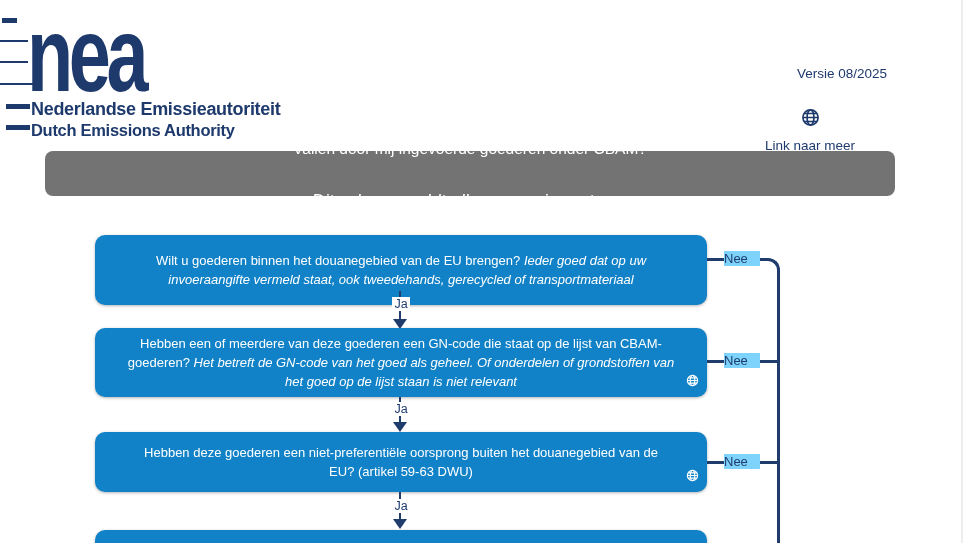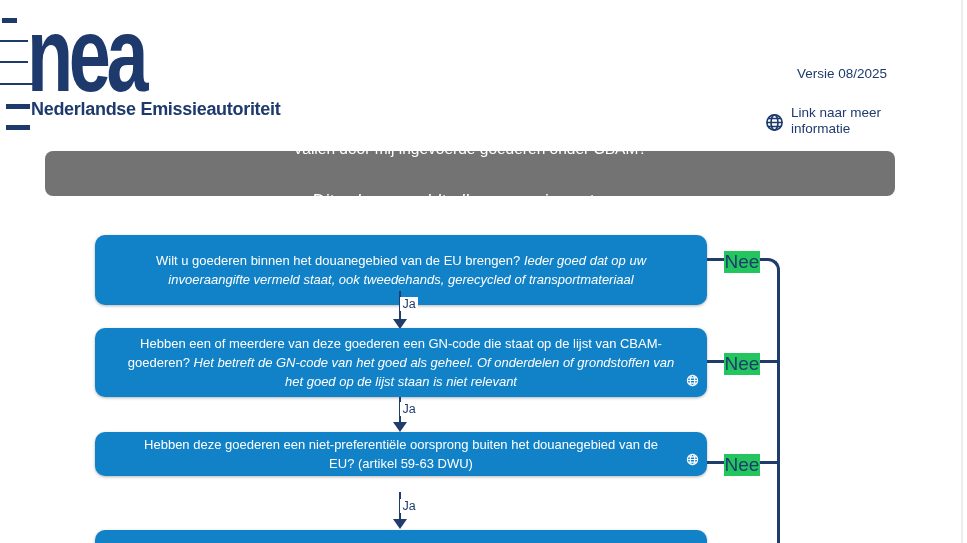--- a/index.html
+++ b/index.html
@@ -20,21 +20,21 @@
   .wordmark {
     position:absolute; left:27px; top:2px;
     font-weight:bold; font-size:105px; line-height:1; letter-spacing:-6px;
     color:#1e3a6d; transform:scaleX(0.72); transform-origin:0 0;
   }
   .org-nl { position:absolute; left:31px; top:99px;  font-size:18px; font-weight:bold; color:#1e3a6d; letter-spacing:-0.3px; }
   .org-en { position:absolute; left:31px; top:121px; font-size:16.5px; font-weight:bold; color:#1e3a6d; letter-spacing:-0.3px; }
 
   
   .version { position:absolute; left:797px; top:66px; font-size:13.5px; color:#1e3a6d; }
-  .link-info { position:absolute; left:765px; top:105px; display:flex; align-items:flex-end; gap:7px; cursor:pointer; }
+  .link-info { position:absolute; left:765px; top:105px; display:flex; align-items:center; gap:7px; cursor:pointer;flex-direction:column; }
   .link-info .txt { font-size:13.5px; line-height:15.5px; color:#1e3a6d; }
   .globe-navy { margin-top:3px; }
 
   
   .banner {
     position:absolute; left:45px; top:151px; width:850px; height:45px;
     background:#737373; border-radius:8px; color:#fff;
     display:flex; flex-direction:column; align-items:center; justify-content:center;
   }
   .banner .title { font-size:15.5px; line-height:19px; }
@@ -44,70 +44,71 @@
   .fbox {
     position:absolute; left:95px; width:612px;
     background:#1182c7; border-radius:10px; color:#fff;
     display:flex; align-items:center; justify-content:center;
     text-align:center; font-size:13px; line-height:19px;
     box-shadow:0 1px 3px rgba(40,40,40,.35);
   }
   .fbox i { font-style:italic; }
   .fb-1 { top:235px; height:70px; padding:4px 50px; }
   .fb-2 { top:328px; height:69px; padding:4px 26px; }
-  .fb-3 { top:432px; height:44px; padding:4px 40px; }
+  .fb-3 { top:432px; height:60px; padding:4px 40px; }
   .fb-4 { top:530px; height:30px; }
   .box-globe { position:absolute; right:8px; bottom:5px; cursor:pointer; }
 
   
   .ja-line  { position:absolute; left:399px; width:2px; background:#1f3c6d; }
   .jl-1 { top:291px; height:28px; }
   .jl-2 { top:397px; height:26px; }
   .jl-3 { top:492px; height:28px; }
   .ja-label {
     position:absolute; left:392px; width:18px; text-align:center;
-    font-size:12.5px; color:#1f3c6d; background:#fff; z-index:2;margin-left:8px;
+    font-size:12.5px; color:#1f3c6d; background:#fff; z-index:2;
   }
   .jt-1 { top:297px; } .jt-2 { top:402px; } .jt-3 { top:499px; }
   .ja-arrow {
     position:absolute; left:393px; width:0; height:0;
     border-left:7px solid transparent; border-right:7px solid transparent;
     border-top:10px solid #1f3c6d;
   }
   .ja-1 { top:319px; } .ja-2 { top:422px; } .ja-3 { top:519px; }
 
   
   .nee-trunk {
     position:absolute; left:707px; top:258px; width:73px; height:285px;
     border-top:3px solid #1f3c6d; border-right:3px solid #1f3c6d;
     border-top-right-radius:12px;
   }
   .nee-line { position:absolute; left:707px; width:72px; height:3px; background:#1f3c6d; }
   .nl-2 { top:360px; } .nl-3 { top:461px; }
   .nee-label {
-    position:absolute; left:724px; width:36px; text-align:center;
-    font-size:19px; color:#1f3c6d; background:#22c55e; z-index:2;
+    position:absolute; left:724px; width:36px; text-align:left;
+    font-size:13px; color:#1f3c6d; background:#7dd3fc; z-index:2;
   }
   .ne-1 { top:251px; } .ne-2 { top:353px; } .ne-3 { top:454px; }
 
   .edge-line { position:absolute; left:961px; top:0; width:2px; height:543px; background:#ededed; }
 </style>
 </head>
 <body>
 
 <div class="page">
 
   <div class="logo-line ll-1"></div>
   <div class="logo-line ll-2"></div>
   <div class="logo-line ll-3"></div>
   <div class="logo-line ll-4"></div>
   <div class="logo-line ll-5"></div>
   <div class="logo-line ll-6"></div>
   <div class="wordmark">nea</div>
   <div class="org-nl">Nederlandse Emissieautoriteit</div>
+  <div class="org-en">Dutch Emissions Authority</div>
 
   <div class="version">Versie 08/2025</div>
   <div class="link-info">
     <span class="globe-navy">
       <svg width="19" height="19" viewBox="0 0 16 16" fill="none" stroke="#1e3a6d" stroke-width="1.4">
         <circle cx="8" cy="8" r="6.4"></circle>
         <ellipse cx="8" cy="8" rx="2.9" ry="6.4"></ellipse>
         <path d="M1.6 8h12.8M2.7 4.6h10.6M2.7 11.4h10.6"></path>
       </svg>
     </span>

